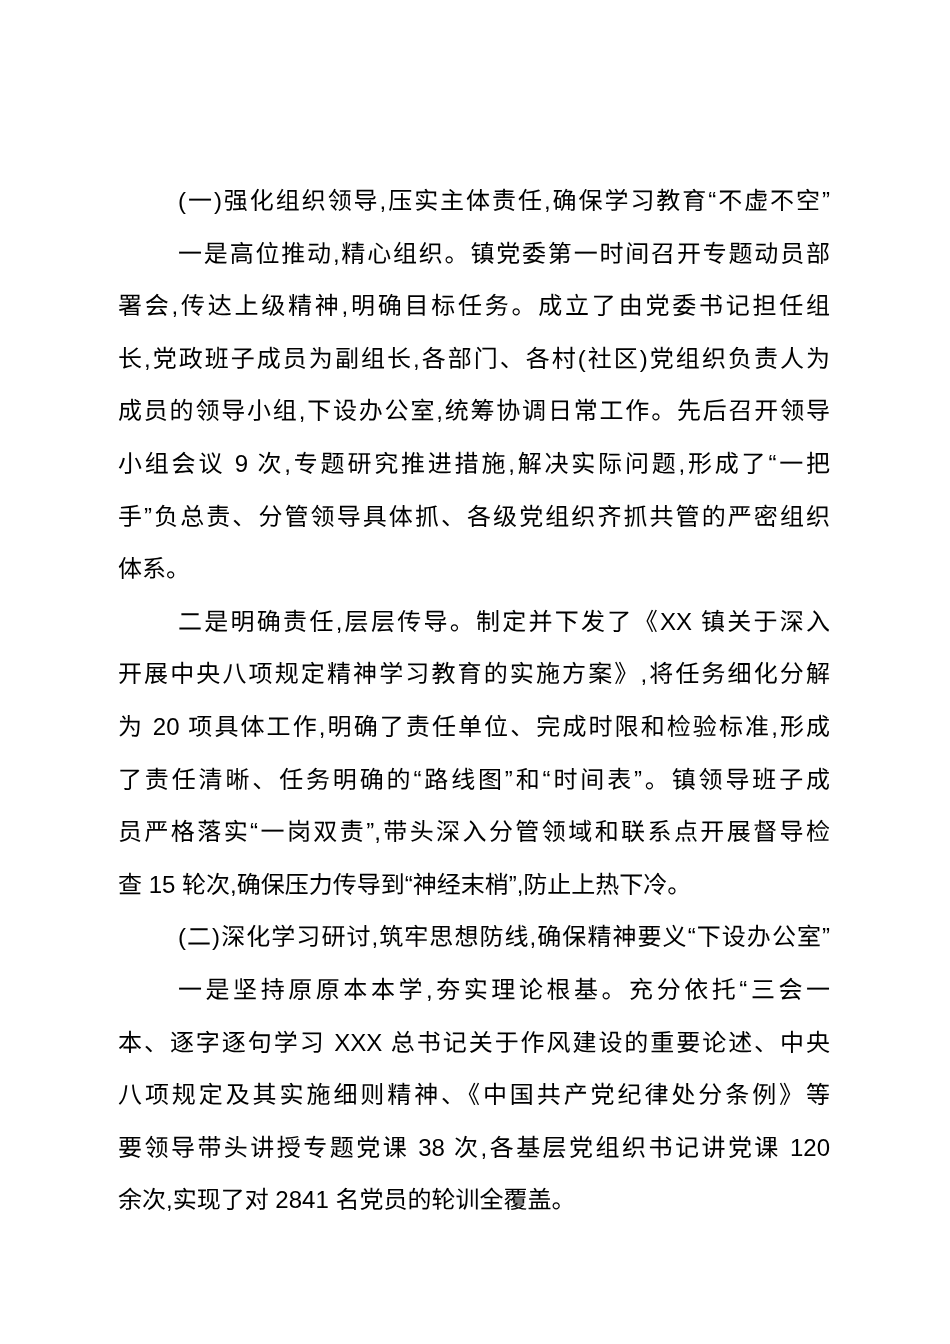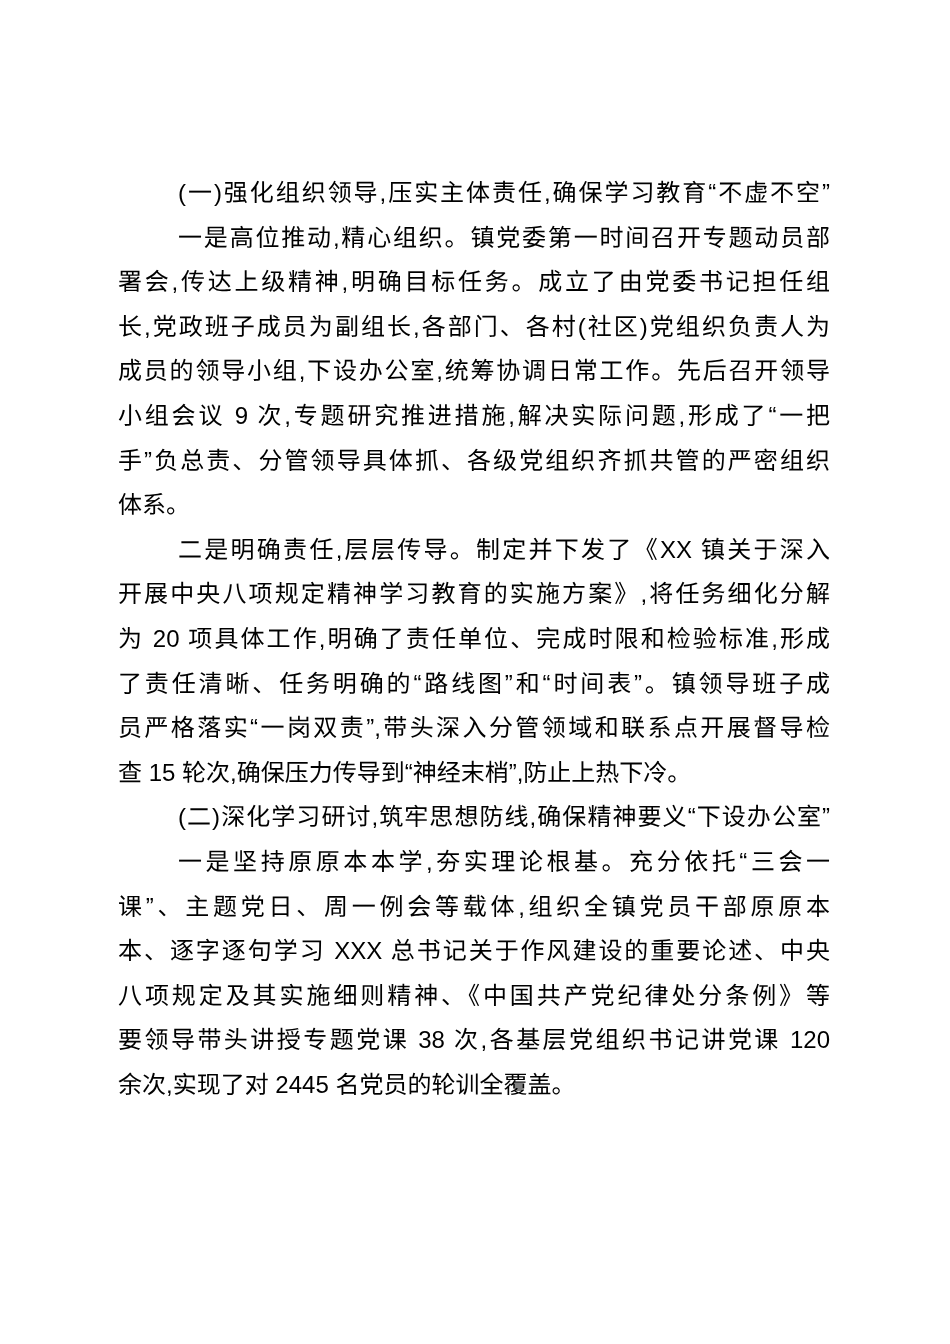--- a/index.html
+++ b/index.html
@@ -26,20 +26,21 @@
     width: 712px;
     color: #000000;
     font-size: 24px;
     line-height: 44.6px;
     font-weight: 400;
   }
   .line {
     min-height: 44.6px;
     text-align: left;
     white-space: normal;
+    margin-top: 8px;
   }
   .line.fill {
     text-align: justify;
     text-align-last: justify;
   }
   .line.indent {
     text-indent: 60px;
   }
 </style>
 </head>
@@ -56,19 +57,18 @@
       <div class="line fill">手”负总责、分管领导具体抓、各级党组织齐抓共管的严密组织</div>
       <div class="line">体系。</div>
       <div class="line indent fill">二是明确责任,层层传导。制定并下发了《XX 镇关于深入</div>
       <div class="line fill">开展中央八项规定精神学习教育的实施方案》,将任务细化分解</div>
       <div class="line fill">为 20 项具体工作,明确了责任单位、完成时限和检验标准,形成</div>
       <div class="line fill">了责任清晰、任务明确的“路线图”和“时间表”。镇领导班子成</div>
       <div class="line fill">员严格落实“一岗双责”,带头深入分管领域和联系点开展督导检</div>
       <div class="line">查 15 轮次,确保压力传导到“神经末梢”,防止上热下冷。</div>
       <div class="line indent fill">(二)深化学习研讨,筑牢思想防线,确保精神要义“下设办公室”</div>
       <div class="line indent fill">一是坚持原原本本学,夯实理论根基。充分依托“三会一</div>
-      <div class="line fill">课”、主题党日、周一例会等载体,组织全镇党员干部原原本</div>
       <div class="line fill">本、逐字逐句学习 XXX 总书记关于作风建设的重要论述、中央</div>
       <div class="line fill">八项规定及其实施细则精神、《中国共产党纪律处分条例》等</div>
       <div class="line fill">要领导带头讲授专题党课 38 次,各基层党组织书记讲党课 120</div>
-      <div class="line">余次,实现了对 2445 名党员的轮训全覆盖。</div>
+      <div class="line">余次,实现了对 2841 名党员的轮训全覆盖。</div>
     </div>
 </div>
 
 </body></html>

